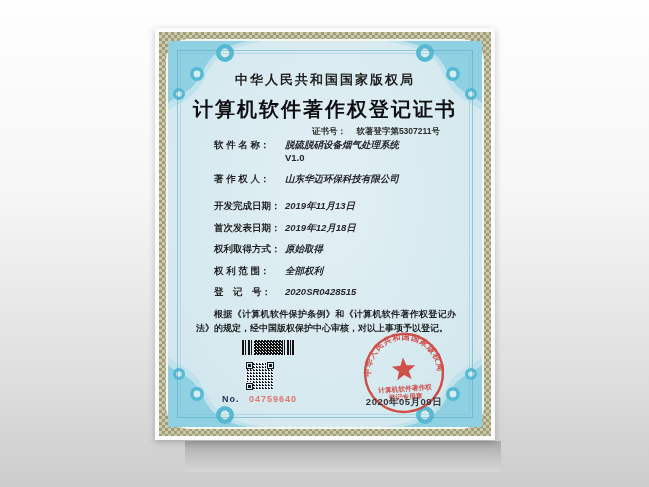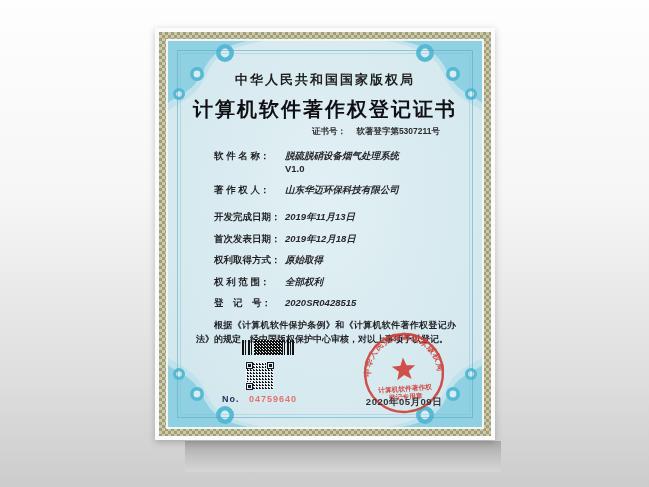--- a/index.html
+++ b/index.html
@@ -15,21 +15,21 @@
   }
   .cert{
     position:absolute;left:155px;top:28px;width:340px;height:412px;
     background:#fbfbfb;padding:4px;box-sizing:border-box;
     box-shadow:0 2px 7px rgba(0,0,0,.22);
   }
   .meander{
     width:100%;height:100%;box-sizing:border-box;padding:7px;
     background:repeating-conic-gradient(#cbcaa9 0% 25%,#a19d7c 0% 50%) 0 0/6px 6px;
   }
-  .gap{width:100%;height:100%;box-sizing:border-box;padding:2px;background:#f4f6f2;}
+  .gap{width:100%;height:100%;box-sizing:border-box;padding:2px;background:#f4f6f2;border-radius:22px;}
   .interior{
     position:relative;width:100%;height:100%;box-sizing:border-box;
     background:radial-gradient(ellipse at 50% 40%,#e2f0f4 0%,#d5e9ef 70%,#cfe5ec 100%);
     overflow:hidden;
   }
   .frame1{position:absolute;inset:9px;border:1px solid rgba(84,168,194,.55);pointer-events:none;}
   .frame2{position:absolute;inset:12px;border:1px solid rgba(120,190,212,.38);pointer-events:none;}
   .corner{position:absolute;width:96px;height:70px;}
   .corner.tl{left:0;top:0;}
   .corner.tr{right:0;top:0;transform:scaleX(-1);}
@@ -41,21 +41,21 @@
     color:#1e1e1e;font-family:"Liberation Serif","DejaVu Serif",serif;
   }
   .cert-title{
     text-align:center;font-weight:bold;font-size:20px;letter-spacing:2px;margin-top:7px;
     color:#101014;font-family:"Liberation Serif","DejaVu Serif",serif;
   }
   .certno{
     margin-top:3px;text-align:right;padding-right:26px;font-size:8.5px;color:#2c2c2c;font-weight:bold;
   }
   .certno .cn-val{margin-left:8px;text-align:right;}
-  .fields{margin-top:11px;}
+  .fields{}
   .row{display:flex;padding-left:30px;font-size:9.5px;color:#232327;line-height:13px;}
   .row .lbl{width:71px;flex:0 0 71px;font-weight:bold;color:#1f1f22;}
   .row .val{font-weight:bold;color:#26262b;font-style:italic;}
   .version-line{padding-left:101px;font-size:9.5px;font-weight:bold;color:#26262b;line-height:13px;}
   .mt-row1{margin-top:8px;}
   .group2{margin-top:14px;}
   .group2 .row{margin-bottom:8.5px;}
   .statement{
     margin:2px 10px 0 12px;font-size:9px;line-height:1.65;color:#1f1f23;font-weight:600;
     text-indent:2em;text-align:justify;

